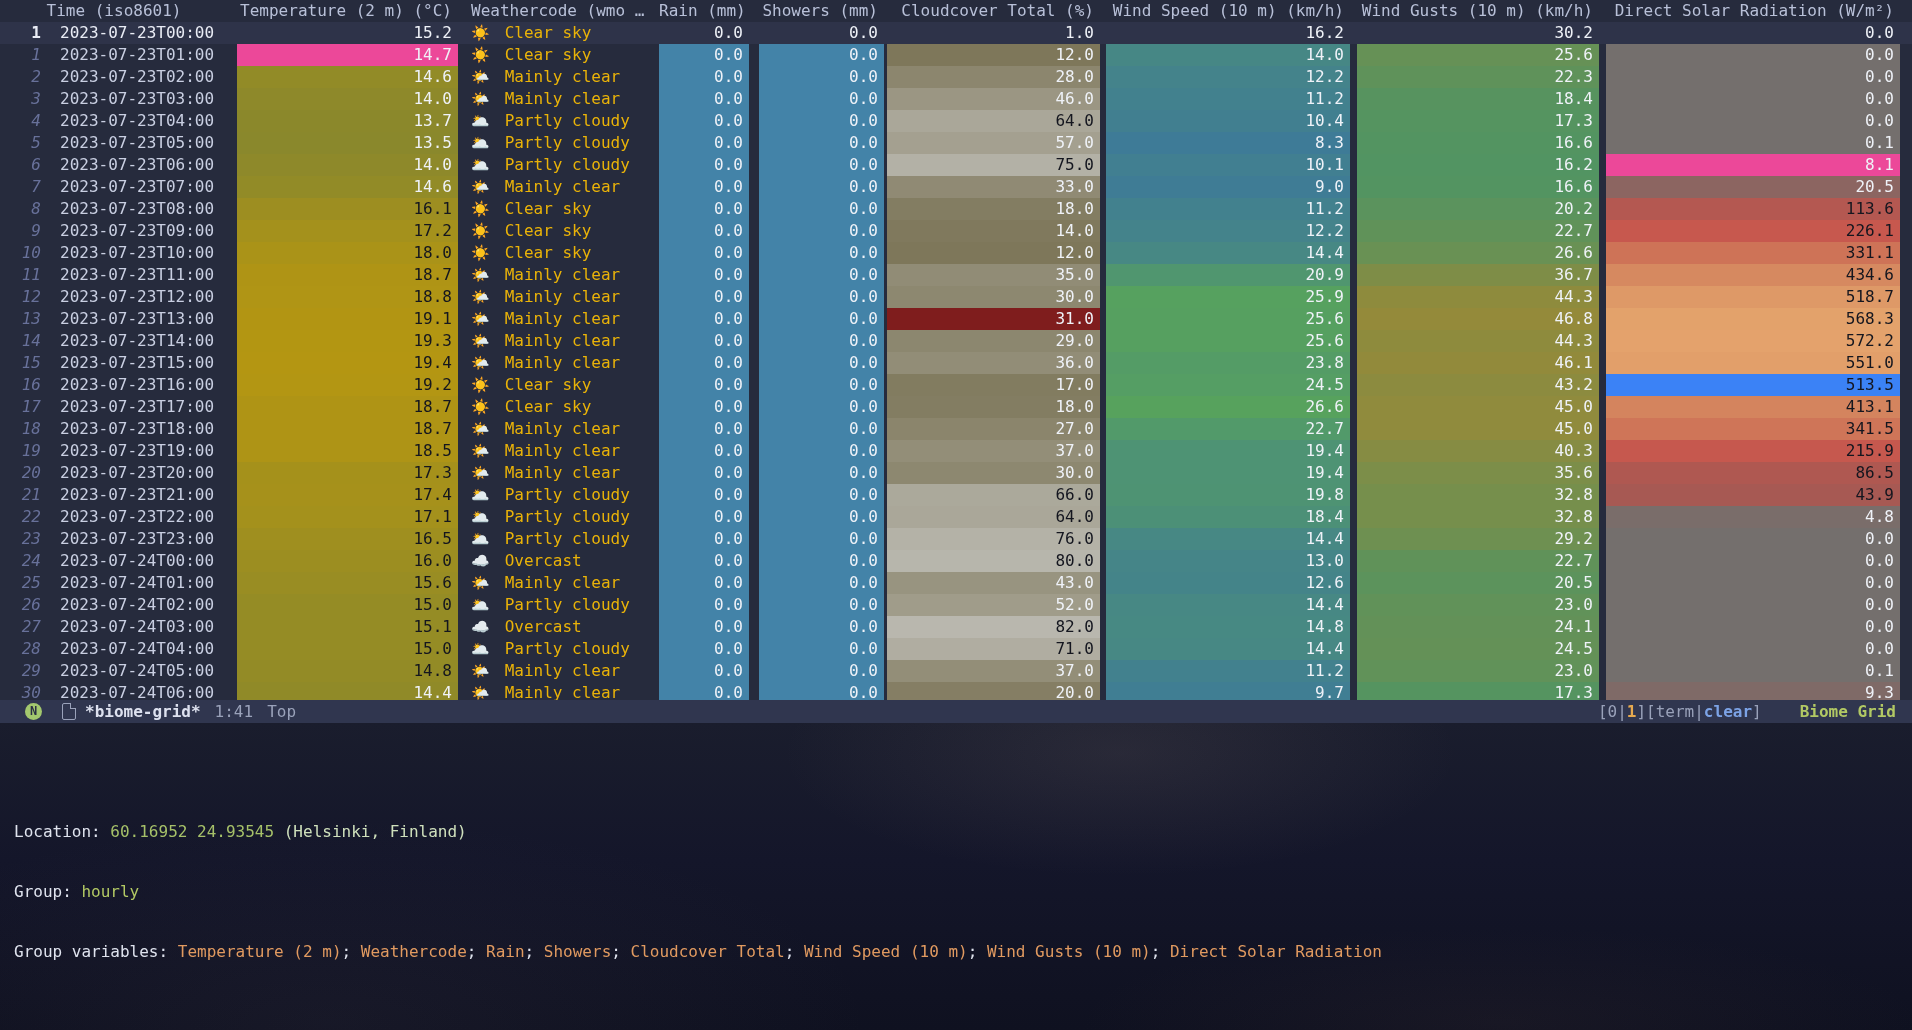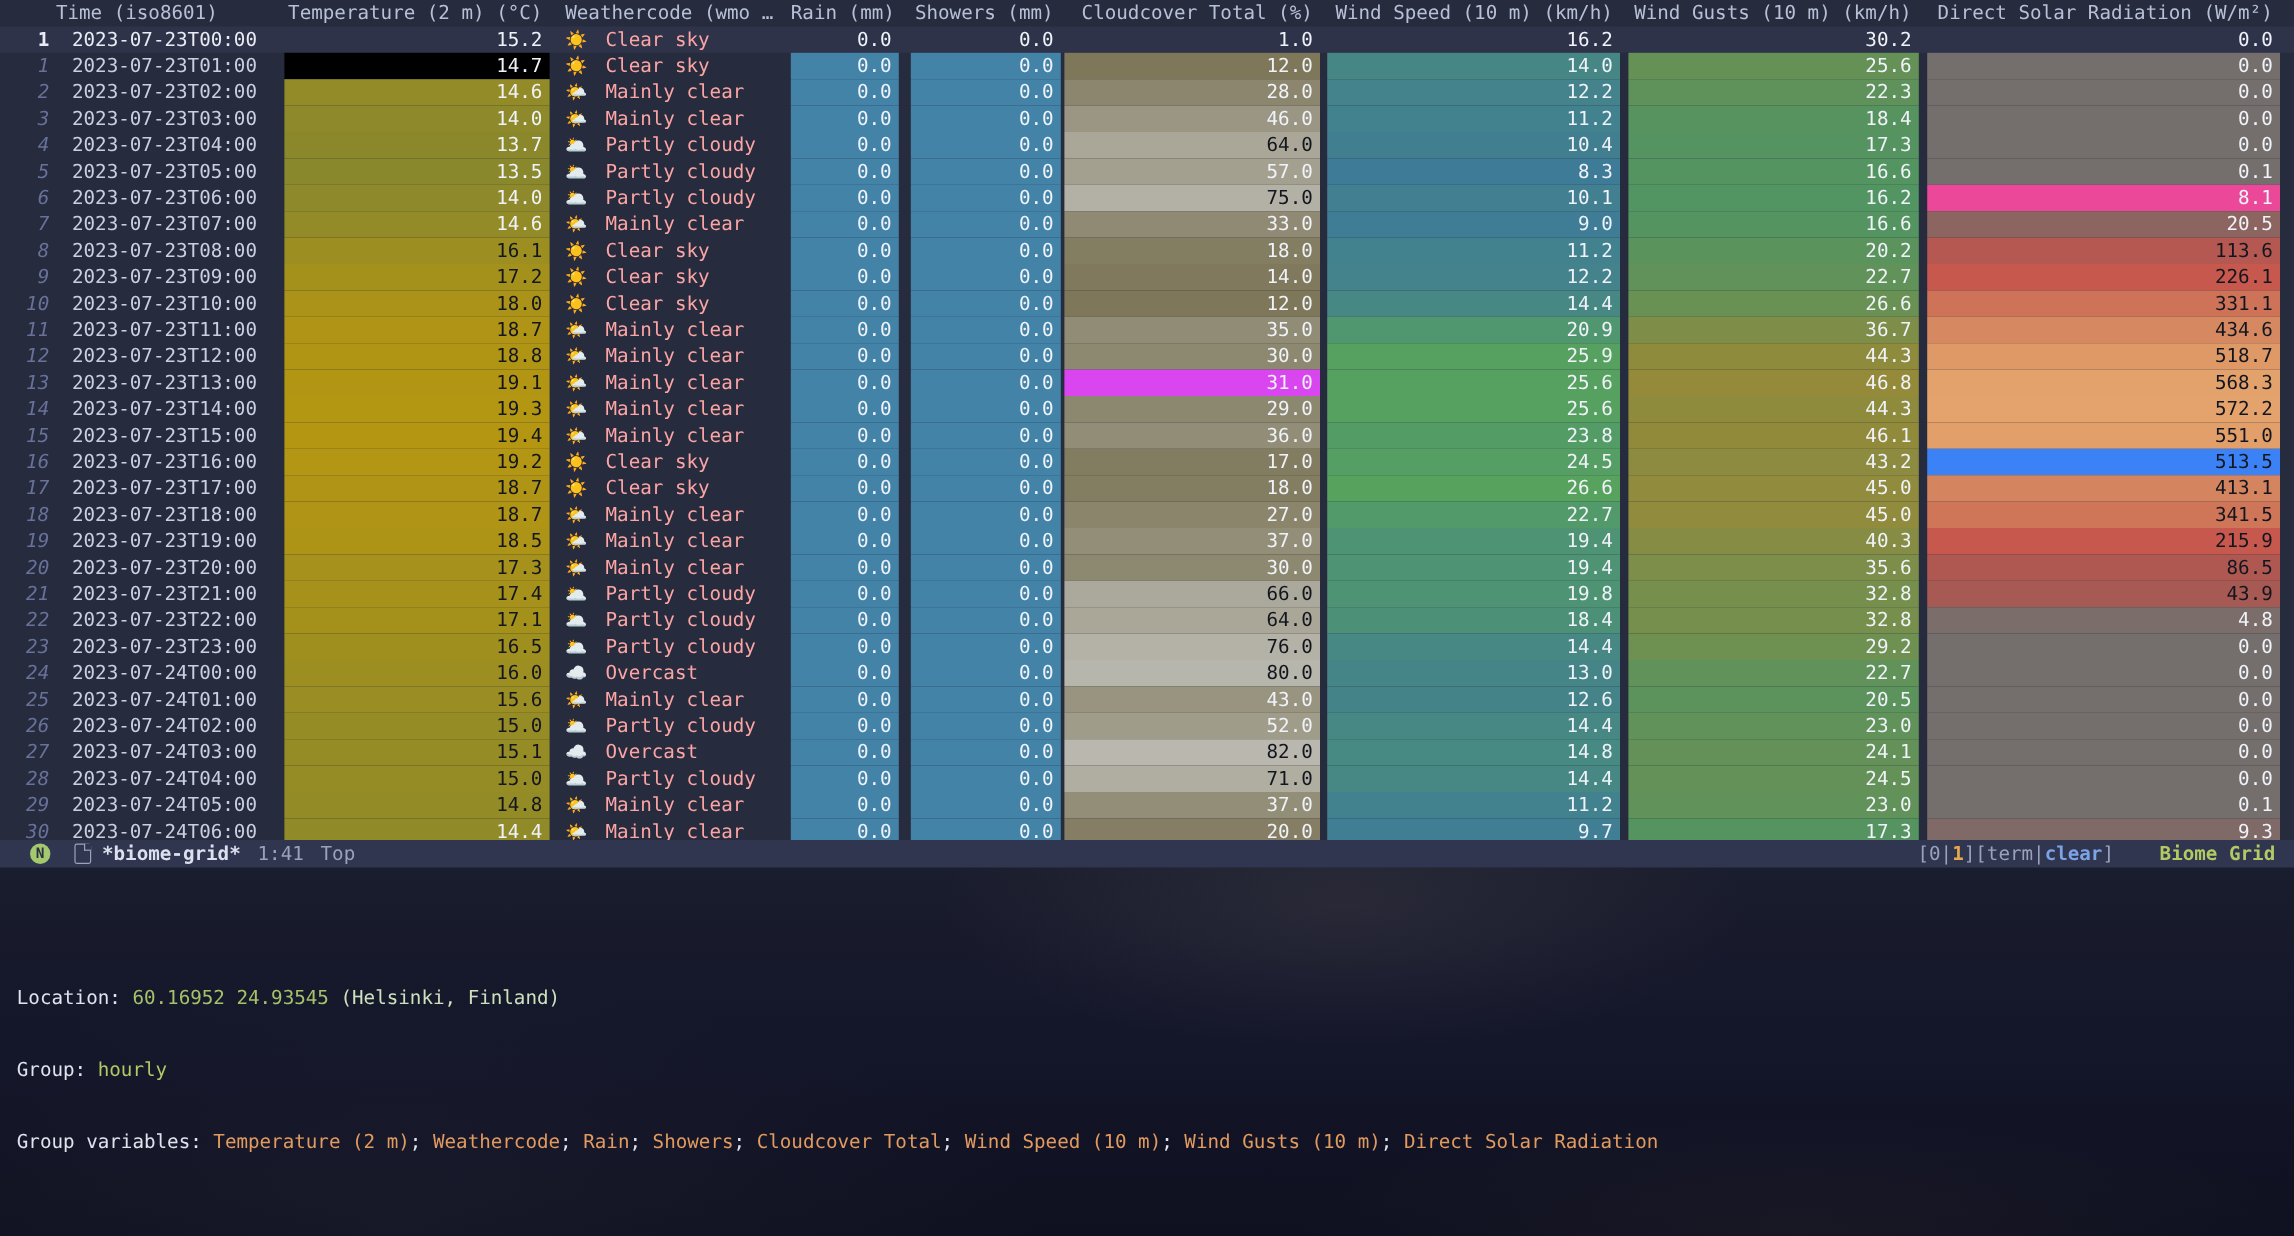--- a/index.html
+++ b/index.html
@@ -17,21 +17,21 @@
   }
   .trow.header{color:#b8c0d8;}
   .hcell{overflow:hidden;}
   .h-time{grid-column:1/3;text-align:center;}
   .al-r{text-align:right;padding-right:6px;}
   .al-l{text-align:left;padding-left:4px;}
   .c-num{text-align:right;padding-right:9px;color:#68719a;font-style:italic;}
   .c-time{padding-left:10px;color:#c9cfe2;}
   .c-val{text-align:right;padding-right:6px;color:#eff2f8;}
   .c-val.dark{color:#14161f;}
-  .c-wx{padding-left:4px;color:#fca5a5;overflow:hidden;}
+  .c-wx{padding-left:4px;color:#eab308;overflow:hidden;}
   .c-wx .wxi{display:inline-block;width:24px;font-size:15px;}
   .trow.current{background:#2e3349;}
   .trow.current .c-num{color:#e9ecf5;font-style:normal;font-weight:bold;}
   .trow.current .c-time{color:#e9ecf5;}
   
   .modeline{
     position:absolute;left:0;top:700px;width:1912px;height:23px;line-height:23px;
     background:#30364f;display:flex;align-items:center;white-space:nowrap;color:#c5cbdf;
   }
   .ml-state{
@@ -115,21 +115,21 @@
           <div class="c-val">16.2</div>
           <div class="gapc"></div>
           <div class="c-val">30.2</div>
           <div class="gapc"></div>
           <div class="c-val">0.0</div>
         </div>
         <div class="trow">
           <div class="c-num">1</div>
           <div class="c-time">2023-07-23T01:00</div>
           <div class="gapc"></div>
-          <div class="c-val" style="background: #000000;">14.7</div>
+          <div class="c-val" style="background: #ec4899;">14.7</div>
           <div class="gapc"></div>
           <div class="c-wx"><span class="wxi">☀️</span><span> Clear sky</span></div>
           <div class="gapc"></div>
           <div class="c-val" style="background: rgb(67, 131, 168);">0.0</div>
           <div class="gapc"></div>
           <div class="c-val" style="background: rgb(67, 131, 168);">0.0</div>
           <div class="gapc"></div>
           <div class="c-val" style="background: rgb(126, 119, 90);">12.0</div>
           <div class="gapc"></div>
           <div class="c-val" style="background: rgb(70, 135, 133);">14.0</div>
@@ -363,21 +363,21 @@
           <div class="c-time">2023-07-23T13:00</div>
           <div class="gapc"></div>
           <div class="c-val dark" style="background: rgb(178, 149, 19);">19.1</div>
           <div class="gapc"></div>
           <div class="c-wx"><span class="wxi">🌤️</span><span> Mainly clear</span></div>
           <div class="gapc"></div>
           <div class="c-val" style="background: rgb(67, 131, 168);">0.0</div>
           <div class="gapc"></div>
           <div class="c-val" style="background: rgb(67, 131, 168);">0.0</div>
           <div class="gapc"></div>
-          <div class="c-val" style="background: #d946ef;">31.0</div>
+          <div class="c-val" style="background: #7f1d1d;">31.0</div>
           <div class="gapc"></div>
           <div class="c-val" style="background: rgb(86, 160, 96);">25.6</div>
           <div class="gapc"></div>
           <div class="c-val" style="background: rgb(148, 138, 58);">46.8</div>
           <div class="gapc"></div>
           <div class="c-val dark" style="background: rgb(227, 162, 107);">568.3</div>
         </div>
         <div class="trow">
           <div class="c-num">14</div>
           <div class="c-time">2023-07-23T14:00</div>

